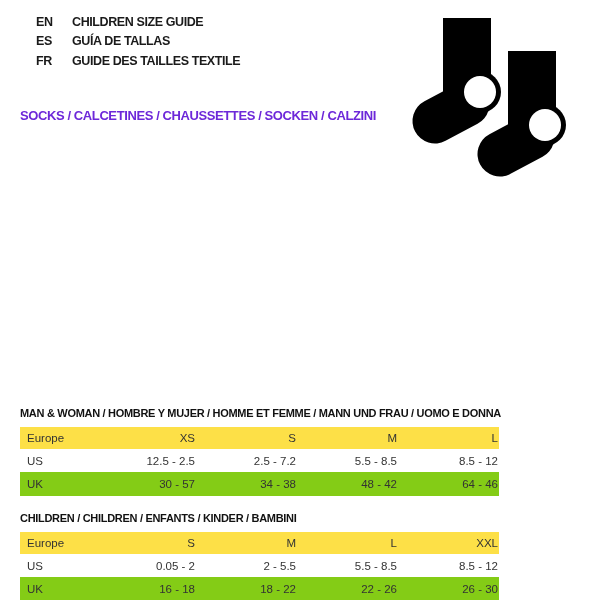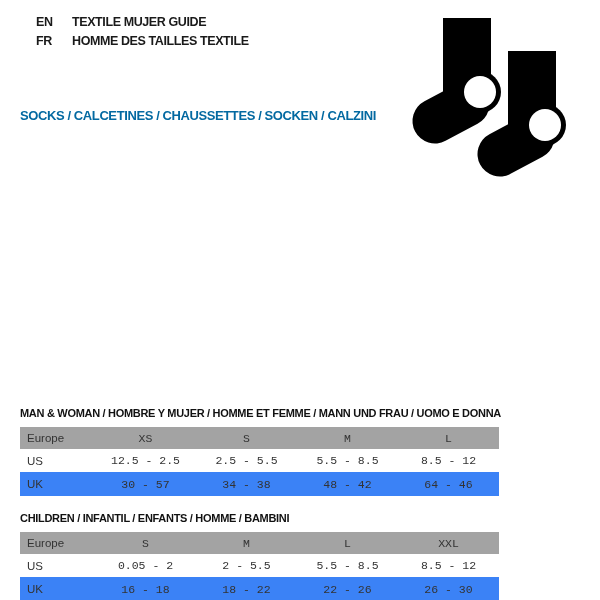--- a/index.html
+++ b/index.html
@@ -10,54 +10,57 @@
   }
   
   .lang-list{
     position:absolute;left:24px;top:13px;
     font-weight:700;font-size:12.5px;letter-spacing:-0.4px;color:#1a1a1a;
   }
   .lang-row{height:19.4px;line-height:19.4px;white-space:nowrap;}
   .lang-code{display:inline-block;width:36px;margin-left:12px;}
   .category-line{
     position:absolute;left:20px;top:108px;
-    font-weight:700;font-size:13px;letter-spacing:-0.4px;color:#0369a1;
+    font-weight:700;font-size:13px;letter-spacing:-0.4px;color:#6d28d9;
     white-space:nowrap;
   }
   
   .socks-icon{position:absolute;left:403px;top:6px;width:180px;height:180px;}
   
   .size-table-block{position:absolute;left:20px;width:466px;}
   .size-table-block.t1{top:406px;}
   .size-table-block.t2{top:511px;}
   .table-title{
     font-weight:700;font-size:11px;letter-spacing:-0.3px;color:#111;
     line-height:14px;margin:0 0 7px 0;white-space:nowrap;
   }
   table.size-table{
     width:466px;border-collapse:collapse;table-layout:fixed;
     font-size:11.5px;color:#333;
   }
   table.size-table th{
-    background:#a3a3a3;font-weight:400;height:20px;
+    background:#fde047;font-weight:400;height:20px;
   }
   table.size-table td{height:21px;}
-  table.size-table tr.alt td{background:#3b82f6;height:22px;}
+  table.size-table tr.alt td{background:#84cc16;height:22px;}
   table.size-table .col-label{width:67px;text-align:left;padding-left:7px;}
-  table.size-table .col-size{width:99px;text-align:center;font-family:Liberation Mono, monospace;}
+  table.size-table .col-size{width:99px;text-align:right;}
 </style>
 </head>
 <body>
 
 <div class="lang-list">
   <div class="lang-row">
-    <span class="lang-code">EN</span><span>TEXTILE MUJER GUIDE</span>
+    <span class="lang-code">EN</span><span>CHILDREN SIZE GUIDE</span>
   </div>
   <div class="lang-row">
-    <span class="lang-code">FR</span><span>HOMME DES TAILLES TEXTILE</span>
+    <span class="lang-code">ES</span><span>GUÍA DE TALLAS</span>
+  </div>
+  <div class="lang-row">
+    <span class="lang-code">FR</span><span>GUIDE DES TAILLES TEXTILE</span>
   </div>
 </div>
 
 <div class="category-line">SOCKS / CALCETINES / CHAUSSETTES / SOCKEN / CALZINI</div>
 
 <svg class="socks-icon" viewBox="0 0 180 180" xmlns="http://www.w3.org/2000/svg" aria-hidden="true">
 
   <g fill="#000">
     <rect x="40" y="12" width="48" height="82"></rect>
     <circle cx="77" cy="86" r="21"></circle>
@@ -82,37 +85,37 @@
         <th class="col-size">XS</th>
         <th class="col-size">S</th>
         <th class="col-size">M</th>
         <th class="col-size">L</th>
       </tr>
     </thead>
     <tbody>
       <tr>
         <td class="col-label">US</td>
         <td class="col-size">12.5 - 2.5</td>
-        <td class="col-size">2.5 - 5.5</td>
+        <td class="col-size">2.5 - 7.2</td>
         <td class="col-size">5.5 - 8.5</td>
         <td class="col-size">8.5 - 12</td>
       </tr>
       <tr class="alt">
         <td class="col-label">UK</td>
         <td class="col-size">30 - 57</td>
         <td class="col-size">34 - 38</td>
         <td class="col-size">48 - 42</td>
         <td class="col-size">64 - 46</td>
       </tr>
     </tbody>
   </table>
 </div>
 
 <div class="size-table-block t2">
-  <div class="table-title">CHILDREN / INFANTIL / ENFANTS / HOMME / BAMBINI</div>
+  <div class="table-title">CHILDREN / CHILDREN / ENFANTS / KINDER / BAMBINI</div>
   <table class="size-table">
     <thead>
       <tr>
         <th class="col-label">Europe</th>
         <th class="col-size">S</th>
         <th class="col-size">M</th>
         <th class="col-size">L</th>
         <th class="col-size">XXL</th>
       </tr>
     </thead>

